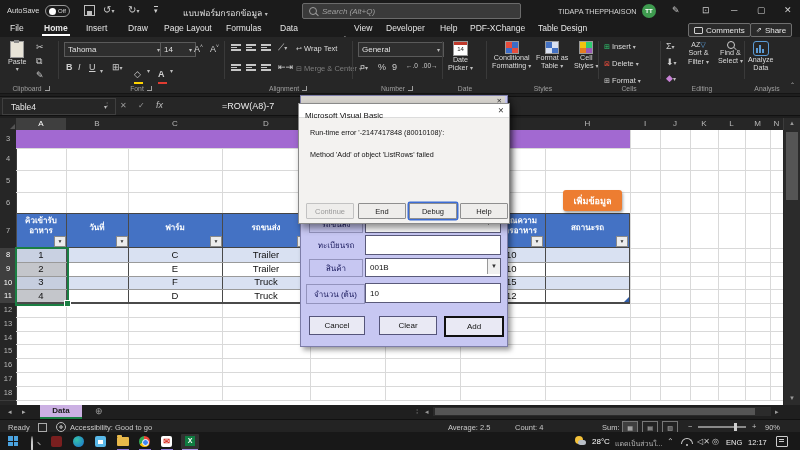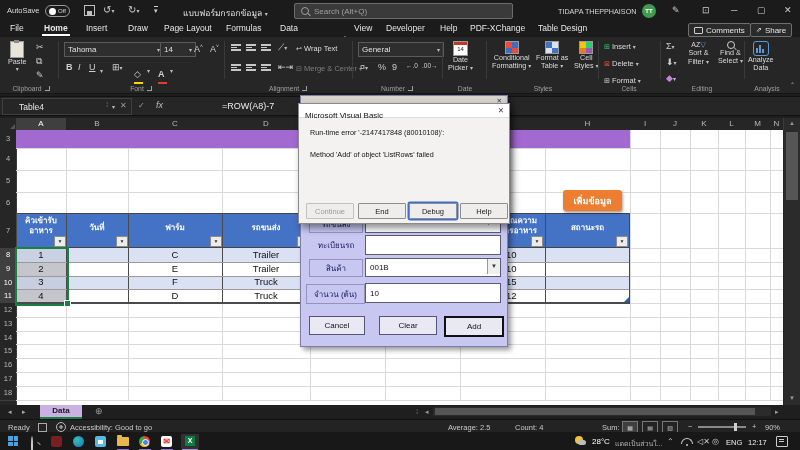--- a/index.html
+++ b/index.html
@@ -31,21 +31,21 @@
   .ddl{display:flex;align-items:center;justify-content:space-between;border:1px solid #5a5a5a;background:#2e2e2e;color:#e0e0e0;font-size:8px;padding:0 3px;height:13px;}
   .carr{font-size:6px;color:#bdbdbd;}
   .bigbtn{display:flex;flex-direction:column;align-items:center;font-size:7.2px;line-height:1.15;color:#dcdcdc;text-align:center;}
   .colorbar{display:block;width:9px;height:2.5px;margin-top:0.5px;}
   .alnico{display:inline-block;width:10px;}
   .alnico i{display:block;height:1.5px;background:#c7c7c7;margin:1px 0;}
   .alnico i.s{width:6px;}
   .minigrid{width:12px;height:11px;border:1px solid #9a9a9a;display:grid;grid-template-columns:1fr 1fr;grid-template-rows:1fr 1fr;}
   
   .fbar{left:0;top:96px;width:800px;height:18px;background:#262626;border-top:1px solid #111;border-bottom:1px solid #111;color:#e8e8e8;}
-  .namebox{left:2px;top:1px;width:96px;height:15px;border:1px solid #3f3f3f;background:#262626;font-size:8.5px;display:flex;align-items:center;justify-content:space-between;padding:0 16px;text-align:center;}
+  .namebox{left:2px;top:1px;width:96px;height:15px;border:1px solid #3f3f3f;background:#262626;font-size:8.5px;display:flex;align-items:center;justify-content:space-between;padding:0 8px;text-align:center;}
   
   .colhdr{background:#262626;color:#b9b9b9;font-size:8px;text-align:center;border-right:1px solid #3c3c3c;height:12px;line-height:12px;}
   .rowhdr{background:#262626;color:#b9b9b9;font-size:7.5px;text-align:center;border-bottom:1px solid #3c3c3c;left:0;width:16px;}
   .sel{background:#3f3f3f !important;color:#fff !important;}
   .gl{background:#d9d9d9;}
   .tblv{background:#4a4a4a;}
   .tblh{background:#9a9a9a;}
   .hcell{color:#fff;font-weight:bold;font-size:8px;text-align:center;line-height:1.25;}
   .fbtn{position:absolute;width:10px;height:9px;background:#ececec;border:1px solid #8a8a8a;font-size:5px;color:#333;text-align:center;line-height:8px;}
   .dcell{font-size:9.5px;color:#111;text-align:center;}
@@ -76,21 +76,21 @@
       <span class="knob"></span>
       <span style="font-size:6px;color:#ddd;">Off</span>
     </span>
     <span class="abs" style="left:84px;top:5px;width:9px;height:9px;border:1px solid #bfbfbf;">
         <i style="position:absolute;left:2px;bottom:0;width:5px;height:4px;background:#bfbfbf;display:block;"></i>
       </span>
     <span class="abs tx" style="left:103px;top:4px;font-size:10px;color:#cfcfcf;">↺<span class="carr">▾</span></span>
     <span class="abs tx" style="left:128px;top:4px;font-size:10px;color:#cfcfcf;">↻<span class="carr">▾</span></span>
     <span class="abs tx" style="left:154px;top:6px;font-size:7px;color:#cfcfcf;border-top:1px solid #cfcfcf;">▾</span>
     <span class="abs tx" style="left:183px;top:6px;font-size:8.5px;color:#e8e8e8;"><span>แบบฟอร์มกรอกข้อมูล</span> <span class="carr">▾</span></span>
-    <span class="abs searchbox" style="left:294px;top:3px;width:205px;height:14px;">
+    <span class="abs searchbox" style="left:302px;top:3px;width:205px;height:14px;font-style:italic;">
       <span class="mag"></span>
       <span>Search (Alt+Q)</span>
     </span>
     <span class="abs tx" style="left:558px;top:7px;font-size:7.2px;color:#d6d6d6;">TIDAPA THEPPHAISON</span>
     <span class="abs avatar" style="left:642px;top:4px;">TT</span>
     <span class="abs tx" style="left:672px;top:5px;font-size:9px;color:#cfcfcf;">✎</span>
     <span class="abs tx" style="left:702px;top:5px;font-size:9px;color:#cfcfcf;">⊡</span>
     <span class="abs winctl" style="left:731px;top:5px;">─</span>
     <span class="abs winctl" style="left:757px;top:5px;">▢</span>
     <span class="abs winctl" style="left:784px;top:5px;">✕</span>

